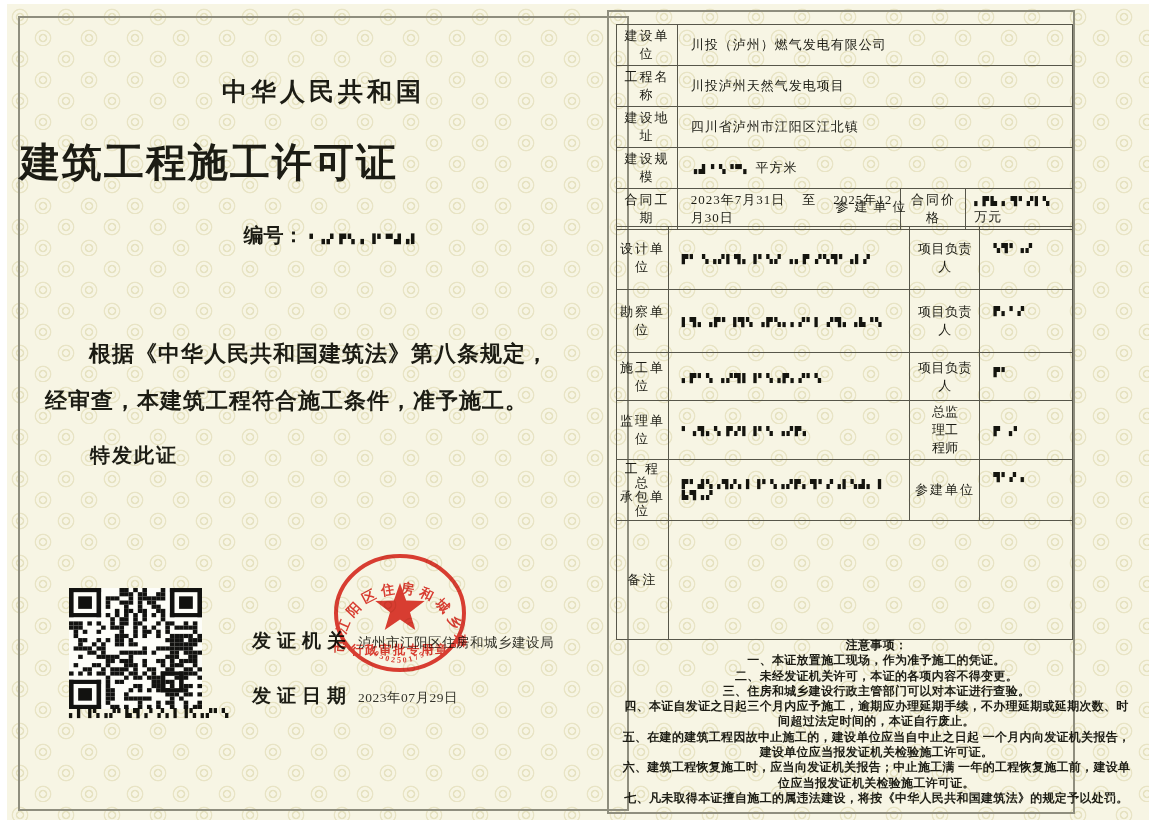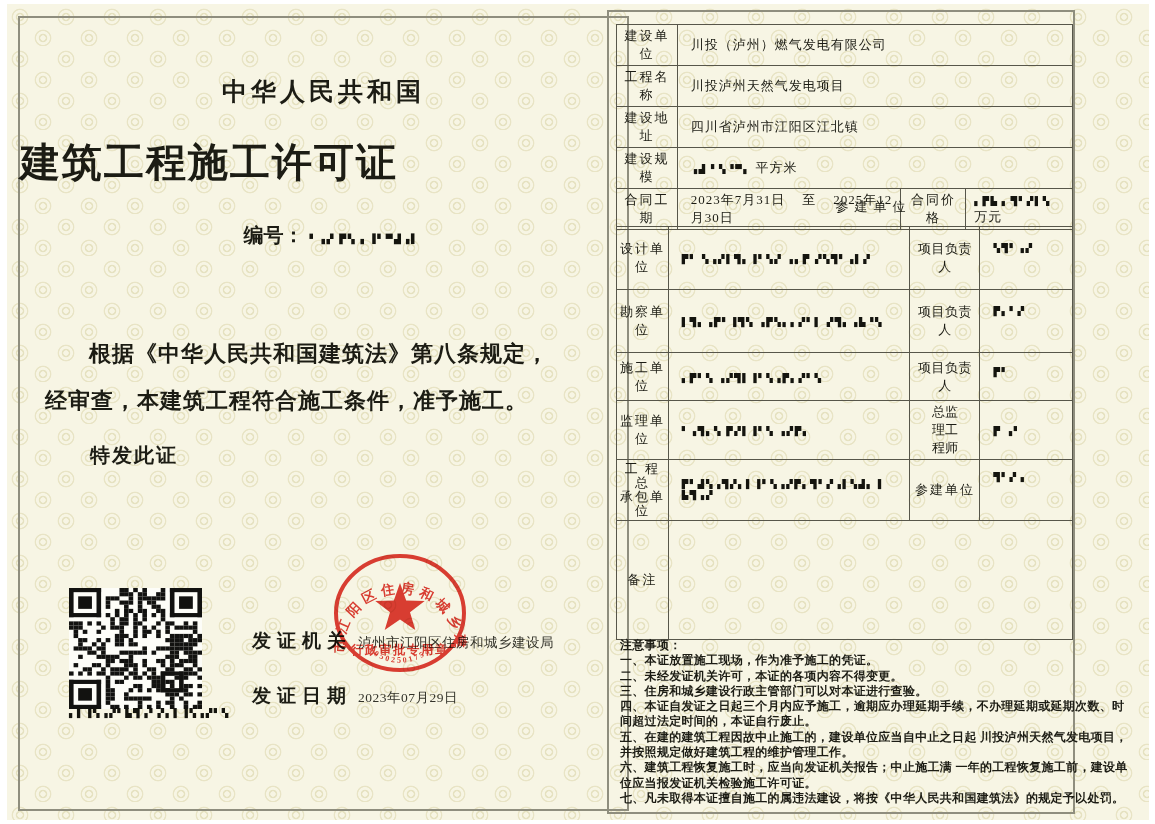--- a/index.html
+++ b/index.html
@@ -54,21 +54,21 @@
           padding:2px 6px; overflow:hidden; }
   .t-top { top:12px; }
   .t-parts { top:214px; }
   td.lbl { text-align:center; letter-spacing:2px; padding:2px 2px; }
   td.val { padding-left:13px; letter-spacing:1px; }
   td.pre { white-space:pre-line; line-height:14px; }
   .hdr-parts { position:absolute; top:186px; left:7px; width:515px; text-align:center;
                font-size:13px; letter-spacing:6px; }
   .to-sep { margin:0 17px; }
   .notes  { position:absolute; left:11px; top:626px; width:513px;
-            font-size:12px; font-weight:bold; line-height:15.3px; letter-spacing:.3px; }
+            font-size:12px; font-weight:bold; line-height:15.3px; letter-spacing:.3px;text-align:center; }
   
   .redacted { font-family:"DejaVu Sans",sans-serif; font-size:8.5px; letter-spacing:1.5px;
               color:#14140e; filter:blur(.45px); font-weight:normal; }
   .redacted.two-line { display:inline-block; white-space:pre-line; line-height:11px; }
   .num-red { font-size:9px; margin-left:6px; }
 </style>
 </head>
 <body>
 
 <div class="page">
@@ -533,18 +533,18 @@
       </tr>
     </tbody>
       </table>
 
     <div class="notes">
       <div>注意事项：</div>
       <div>一、本证放置施工现场，作为准予施工的凭证。</div>
       <div>二、未经发证机关许可，本证的各项内容不得变更。</div>
       <div>三、住房和城乡建设行政主管部门可以对本证进行查验。</div>
       <div>四、本证自发证之日起三个月内应予施工，逾期应办理延期手续，不办理延期或延期次数、时间超过法定时间的，本证自行废止。</div>
-      <div>五、在建的建筑工程因故中止施工的，建设单位应当自中止之日起 川投泸州天然气发电项目，并按照规定做好建筑工程的维护管理工作。</div>
+      <div>五、在建的建筑工程因故中止施工的，建设单位应当自中止之日起 一个月内向发证机关报告，建设单位应当报发证机关检验施工许可证。</div>
       <div>六、建筑工程恢复施工时，应当向发证机关报告；中止施工满 一年的工程恢复施工前，建设单位应当报发证机关检验施工许可证。</div>
       <div>七、凡未取得本证擅自施工的属违法建设，将按《中华人民共和国建筑法》的规定予以处罚。</div>
     </div>
   </div>
 </div>
 
 </body></html>

